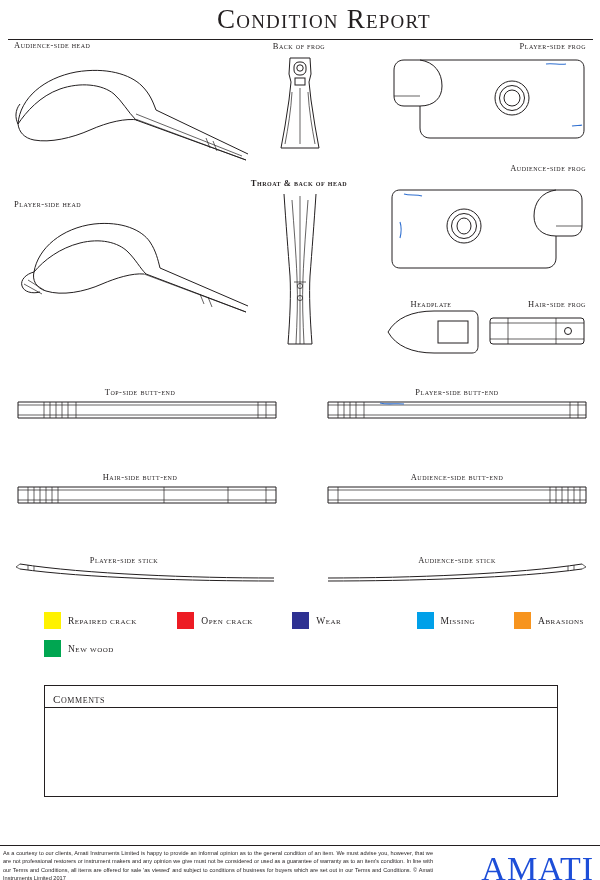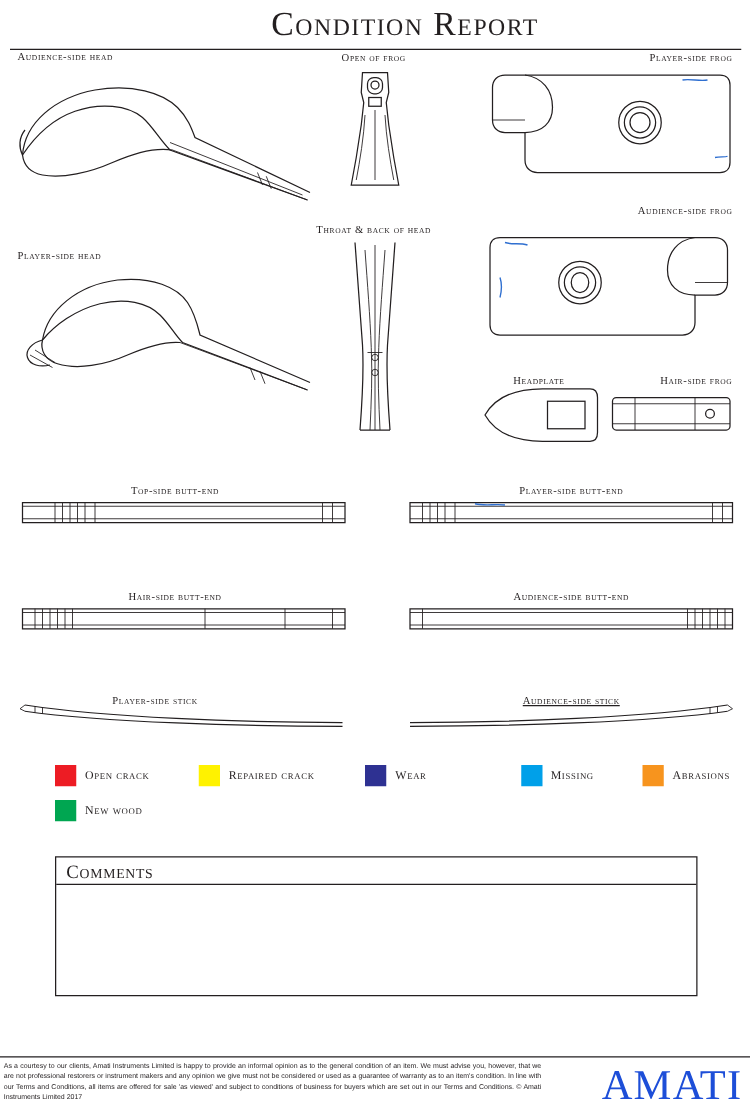--- a/index.html
+++ b/index.html
@@ -104,21 +104,21 @@
   }
   .comments-head {
     height: 22px;
     border-bottom: 1px solid #231f20;
     padding: 3px 0 0 8px;
     box-sizing: border-box;
   }
   .comments-head span {
     font-family: "Liberation Serif", serif;
     font-variant: small-caps;
-    font-size: 15px;
+    font-size: 11px;
     letter-spacing: 0.6px;
   }
   .comments-body {
     height: 87px;
   }
 
   
   .footer {
     position: absolute;
     left: 0;
@@ -157,33 +157,33 @@
 </style>
 </head>
 <body>
 
 <div class="page">
 
   <div class="title">Condition Report</div>
   <div class="title-rule"></div>
 
   <div class="cap" style="left:14px; top:40px;">Audience-side head</div>
-  <div class="cap center" style="left:299px; top:41px;">Open of frog</div>
+  <div class="cap center" style="left:299px; top:41px;">Back of frog</div>
   <div class="cap right" style="left:586px; top:41px;">Player-side frog</div>
   <div class="cap right" style="left:586px; top:163px;">Audience-side frog</div>
   <div class="cap" style="left:14px; top:199px;">Player-side head</div>
-  <div class="cap center" style="left:299px; top:178px;">Throat &amp; back of head</div>
+  <div class="cap center" style="left:299px; top:178px;font-weight:bold;">Throat &amp; back of head</div>
   <div class="cap center" style="left:431px; top:299px;">Headplate</div>
   <div class="cap center" style="left:557px; top:299px;">Hair-side frog</div>
   <div class="cap center" style="left:140px; top:387px;">Top-side butt-end</div>
   <div class="cap center" style="left:457px; top:387px;">Player-side butt-end</div>
   <div class="cap center" style="left:140px; top:472px;">Hair-side butt-end</div>
   <div class="cap center" style="left:457px; top:472px;">Audience-side butt-end</div>
   <div class="cap center" style="left:124px; top:555px;">Player-side stick</div>
-  <div class="cap center" style="left:457px; top:555px;text-decoration:underline;">Audience-side stick</div>
+  <div class="cap center" style="left:457px; top:555px;">Audience-side stick</div>
 
   <div class="art" style="left:10px; top:52px;">
     <svg width="240" height="110" viewBox="0 0 240 110">
       <path class="ln" d="M8,72 C10,46 34,26 66,20 C96,15 120,22 132,34 C140,42 143,50 146,58 L238,102"></path>
       <path class="ln" d="M8,72 C16,60 30,44 50,37 C70,30 92,32 104,42 C112,49 118,60 126,68 L236,108"></path>
       <path class="ln" d="M8,72 C9,80 14,86 24,88 C40,91 62,86 80,78 C98,70 116,66 128,68"></path>
       <path class="ln-thin" d="M128,68 L236,108"></path>
       <path class="ln-thin" d="M126,62 L232,104"></path>
       <path class="ln-thin" d="M196,86 L200,96"></path>
       <path class="ln-thin" d="M203,89 L207,99"></path>
@@ -354,27 +354,27 @@
       <path class="ln" d="M2,20 C82,20 192,16 256,6"></path>
       <path class="ln" d="M2,23 C82,23 192,20 256,11"></path>
       <path class="ln-thin" d="M256,6 L260,9 L256,11"></path>
       <path class="ln-thin" d="M248,7 L248,12"></path>
       <path class="ln-thin" d="M242,8 L242,13"></path>
     </svg>
   </div>
 
   <div class="legend">
     <div class="legend-row">
+      <div class="legend-item" style="width:145px;">
+        <span class="swatch" style="background:#fff200;"></span>
+        <span class="legend-label">Repaired crack</span>
+      </div>
       <div class="legend-item" style="width:125px;">
         <span class="swatch" style="background:#ed1c24;"></span>
         <span class="legend-label">Open crack</span>
-      </div>
-      <div class="legend-item" style="width:145px;">
-        <span class="swatch" style="background:#fff200;"></span>
-        <span class="legend-label">Repaired crack</span>
       </div>
       <div class="legend-item" style="width:96px;">
         <span class="swatch" style="background:#2e3192;"></span>
         <span class="legend-label">Wear</span>
       </div>
       <div class="legend-item" style="width:106px;margin-left:36px;">
         <span class="swatch" style="background:#00a0e9;"></span>
         <span class="legend-label">Missing</span>
       </div>
       <div class="legend-item">

